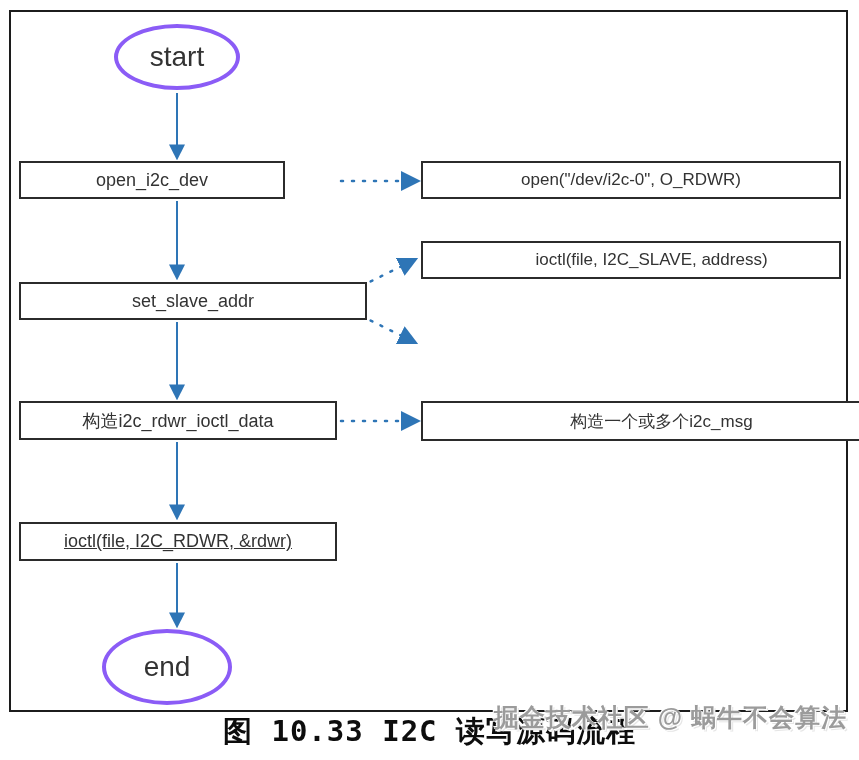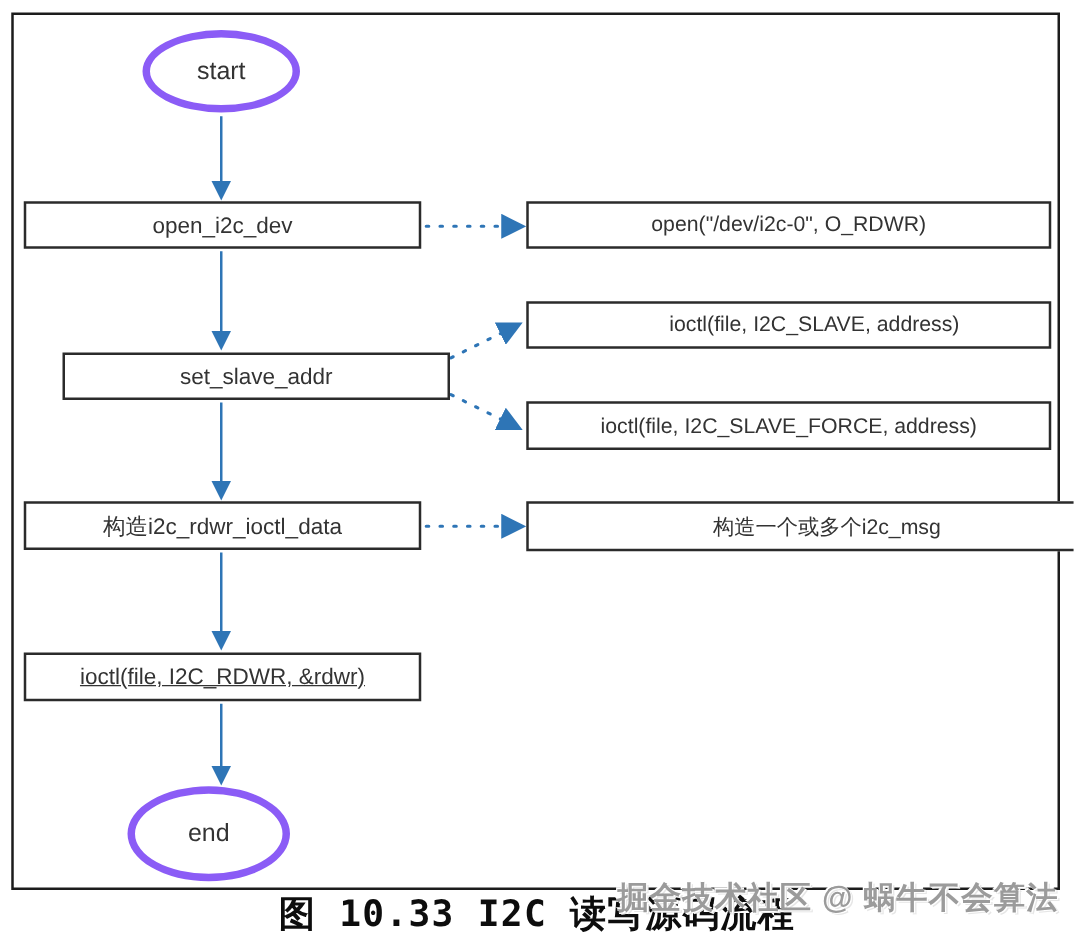--- a/index.html
+++ b/index.html
@@ -24,21 +24,21 @@
     position:absolute;
     display:flex;align-items:center;justify-content:center;
     background:#ffffff;
     color:#333333;
     font-size:18px;
     text-align:center;
     box-sizing:border-box;
     white-space:nowrap;
   }
   .rect{border:2px solid #2b2b2b;}
-  .ellipse{border:6px solid #8b5cf6;border-radius:50%;font-size:20px;}
+  .ellipse{border:4px solid #8b5cf6;border-radius:50%;font-size:28px;}
   .side{font-size:17px;}
   .caption{
     position:absolute;
     left:0;top:712px;width:859px;
     text-align:center;
     font-family:"DejaVu Sans Mono","Liberation Mono",monospace;
     font-weight:bold;
     font-size:29px;
     color:#0d0d0d;
     letter-spacing:1px;
@@ -80,25 +80,25 @@
     <line x1="341" y1="421" x2="403" y2="421" stroke="#2e75b6" stroke-width="2.5" stroke-dasharray="2 9" stroke-linecap="round" marker-end="url(#ah)"></line>
 
     <line x1="341" y1="296" x2="402" y2="266" stroke="#2e75b6" stroke-width="2.5" stroke-dasharray="2 9" stroke-linecap="round" marker-end="url(#ah)"></line>
     <line x1="341" y1="306" x2="402" y2="336" stroke="#2e75b6" stroke-width="2.5" stroke-dasharray="2 9" stroke-linecap="round" marker-end="url(#ah)"></line>
   </svg>
 
   <div class="node ellipse" style="left:114px;top:24px;width:126px;height:66px;">
     <span>start</span>
   </div>
 
-  <div class="node rect" style="left:19px;top:161px;width:318px;height:38px;">
+  <div class="node rect" style="left:19px;top:161px;width:266px;height:38px;">
     <span>open_i2c_dev</span>
   </div>
 
-  <div class="node rect" style="left:19px;top:282px;width:310px;height:38px;margin-left:31px;">
+  <div class="node rect" style="left:19px;top:282px;width:348px;height:38px;">
     <span>set_slave_addr</span>
   </div>
 
   <div class="node rect" style="left:19px;top:401px;width:318px;height:39px;">
     <span>构造i2c_rdwr_ioctl_data</span>
   </div>
 
   <div class="node rect" style="left:19px;top:522px;width:318px;height:39px;text-decoration:underline;">
     <span>ioctl(file, I2C_RDWR, &amp;rdwr)</span>
   </div>
@@ -108,23 +108,20 @@
   </div>
 
   <div class="node rect side" style="left:421px;top:161px;width:420px;height:38px;">
     <span>open("/dev/i2c-0", O_RDWR)</span>
   </div>
 
   <div class="node rect side" style="left:421px;top:241px;width:420px;height:38px;padding-left:41px;">
     <span>ioctl(file, I2C_SLAVE, address)</span>
   </div>
 
-  <div class="node rect side" style="left:421px;top:321px;width:420px;height:39px;">
-    <span>ioctl(file, I2C_SLAVE_FORCE, address)</span>
-  </div>
 
   <div class="node rect side" style="left:421px;top:401px;width:481px;height:40px;">
     <span>构造一个或多个i2c_msg</span>
   </div>
 
   <div class="caption">图 10.33 I2C 读写源码流程</div>
   <div class="watermark">掘金技术社区 @ 蜗牛不会算法</div>
 
 </div>
 

